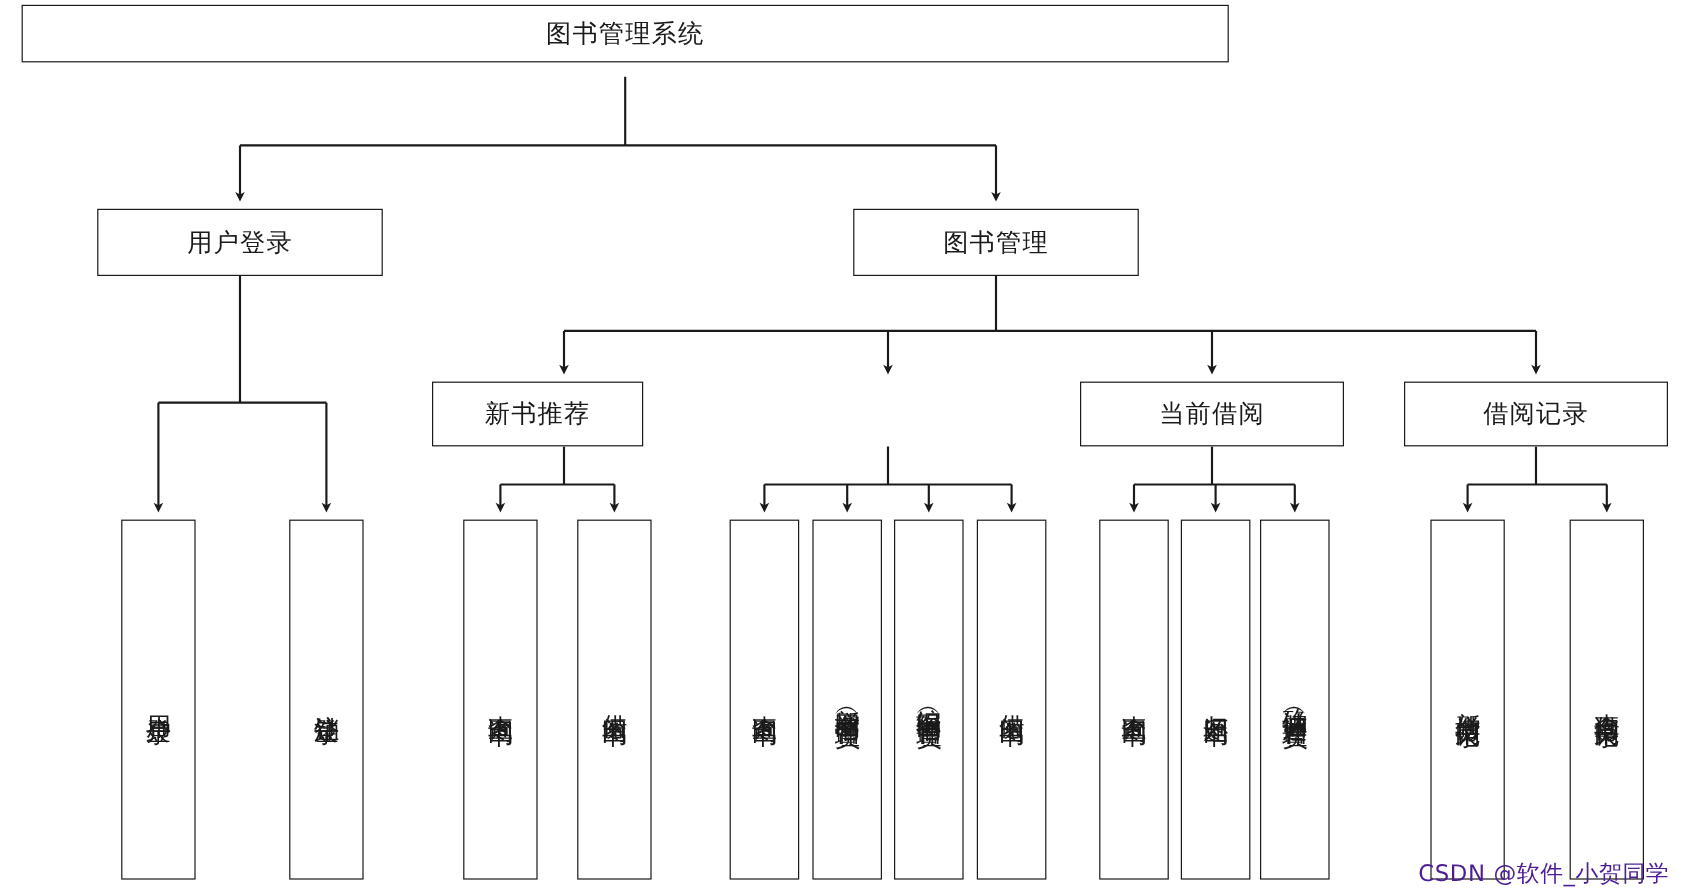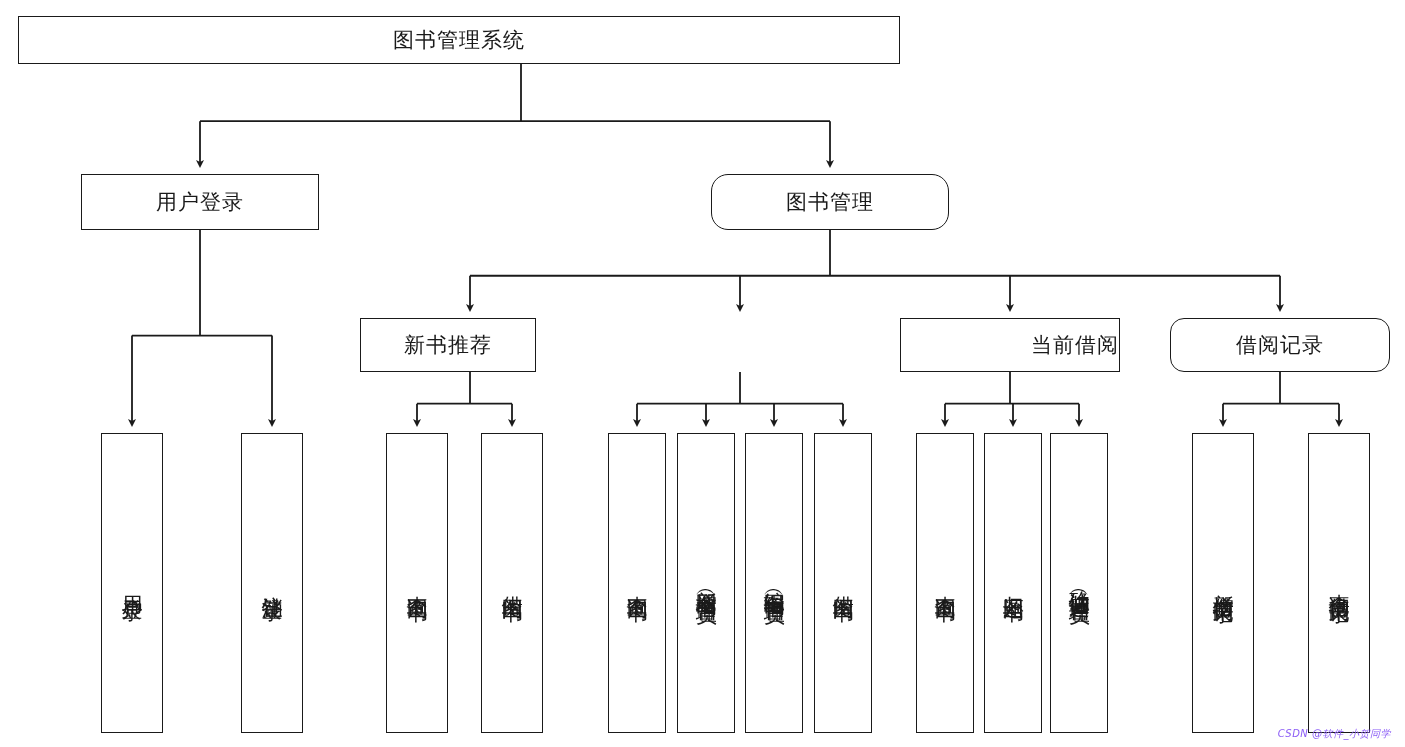--- a/index.html
+++ b/index.html
@@ -49,24 +49,23 @@
   .node.vert .lbl {
     writing-mode: vertical-rl;
     text-orientation: upright;
     white-space: pre-line;
     line-height: 1.25;
   }
   .watermark {
     position: absolute;
     right: 14px;
     bottom: 6px;
-    font-size: 10px;
-    color: #8b5cf6;
+    font-size: 19px;
+    color: #4c1d95;
     letter-spacing: 0.5px;
-    font-style: italic;
   }
 </style>
 </head>
 <body>
 
 <div id="canvas">
   <svg class="wires">
     <defs>
       <marker id="arrow" markerWidth="10" markerHeight="10" refX="5" refY="5" orient="auto" markerUnits="userSpaceOnUse">
         <path d="M1,1 L9,5 L1,9 L3,5 Z" fill="#1a1a1a"></path>
@@ -95,36 +94,36 @@
         <path d="M1010,372 L1010,403.72 M945,403.72 L1079,403.72"></path>
         <path d="M945,403.72 L945,423" marker-end="url(#arrow)"></path>
         <path d="M1013,403.72 L1013,423" marker-end="url(#arrow)"></path>
         <path d="M1079,403.72 L1079,423" marker-end="url(#arrow)"></path>
         <path d="M1280,372 L1280,403.72 M1223,403.72 L1339,403.72"></path>
         <path d="M1223,403.72 L1223,423" marker-end="url(#arrow)"></path>
         <path d="M1339,403.72 L1339,423" marker-end="url(#arrow)"></path>
       </g>
   </svg>
 
-  <div class="node horiz" style="left: 18px; top: 16px; width: 882px; height: 48px;">
+  <div class="node horiz" style="left: 18px; top: 4px; width: 1006px; height: 48px;">
       <span class="lbl">图书管理系统</span>
     </div>
     <div class="node horiz" style="left: 81px; top: 174px; width: 238px; height: 56px;">
       <span class="lbl">用户登录</span>
     </div>
-    <div class="node horiz" style="left: 711px; top: 174px; width: 238px; height: 56px; border-radius: 17px;">
+    <div class="node horiz" style="left: 711px; top: 174px; width: 238px; height: 56px;">
       <span class="lbl">图书管理</span>
     </div>
     <div class="node horiz" style="left: 360px; top: 318px; width: 176px; height: 54px;">
       <span class="lbl">新书推荐</span>
     </div>
-    <div class="node horiz" style="left: 900px; top: 318px; width: 220px; height: 54px; justify-content: flex-end;">
+    <div class="node horiz" style="left: 900px; top: 318px; width: 220px; height: 54px;">
       <span class="lbl">当前借阅</span>
     </div>
-    <div class="node horiz" style="left: 1170px; top: 318px; width: 220px; height: 54px; border-radius: 14px;">
+    <div class="node horiz" style="left: 1170px; top: 318px; width: 220px; height: 54px;">
       <span class="lbl">借阅记录</span>
     </div>
     <div class="node vert" style="left: 101px; top: 433px; width: 62px; height: 300px;">
       <span class="lbl">用户登录</span>
     </div>
     <div class="node vert" style="left: 241px; top: 433px; width: 62px; height: 300px;">
       <span class="lbl">注销登录</span>
     </div>
     <div class="node vert" style="left: 386px; top: 433px; width: 62px; height: 300px;">
       <span class="lbl">查询图书</span>

